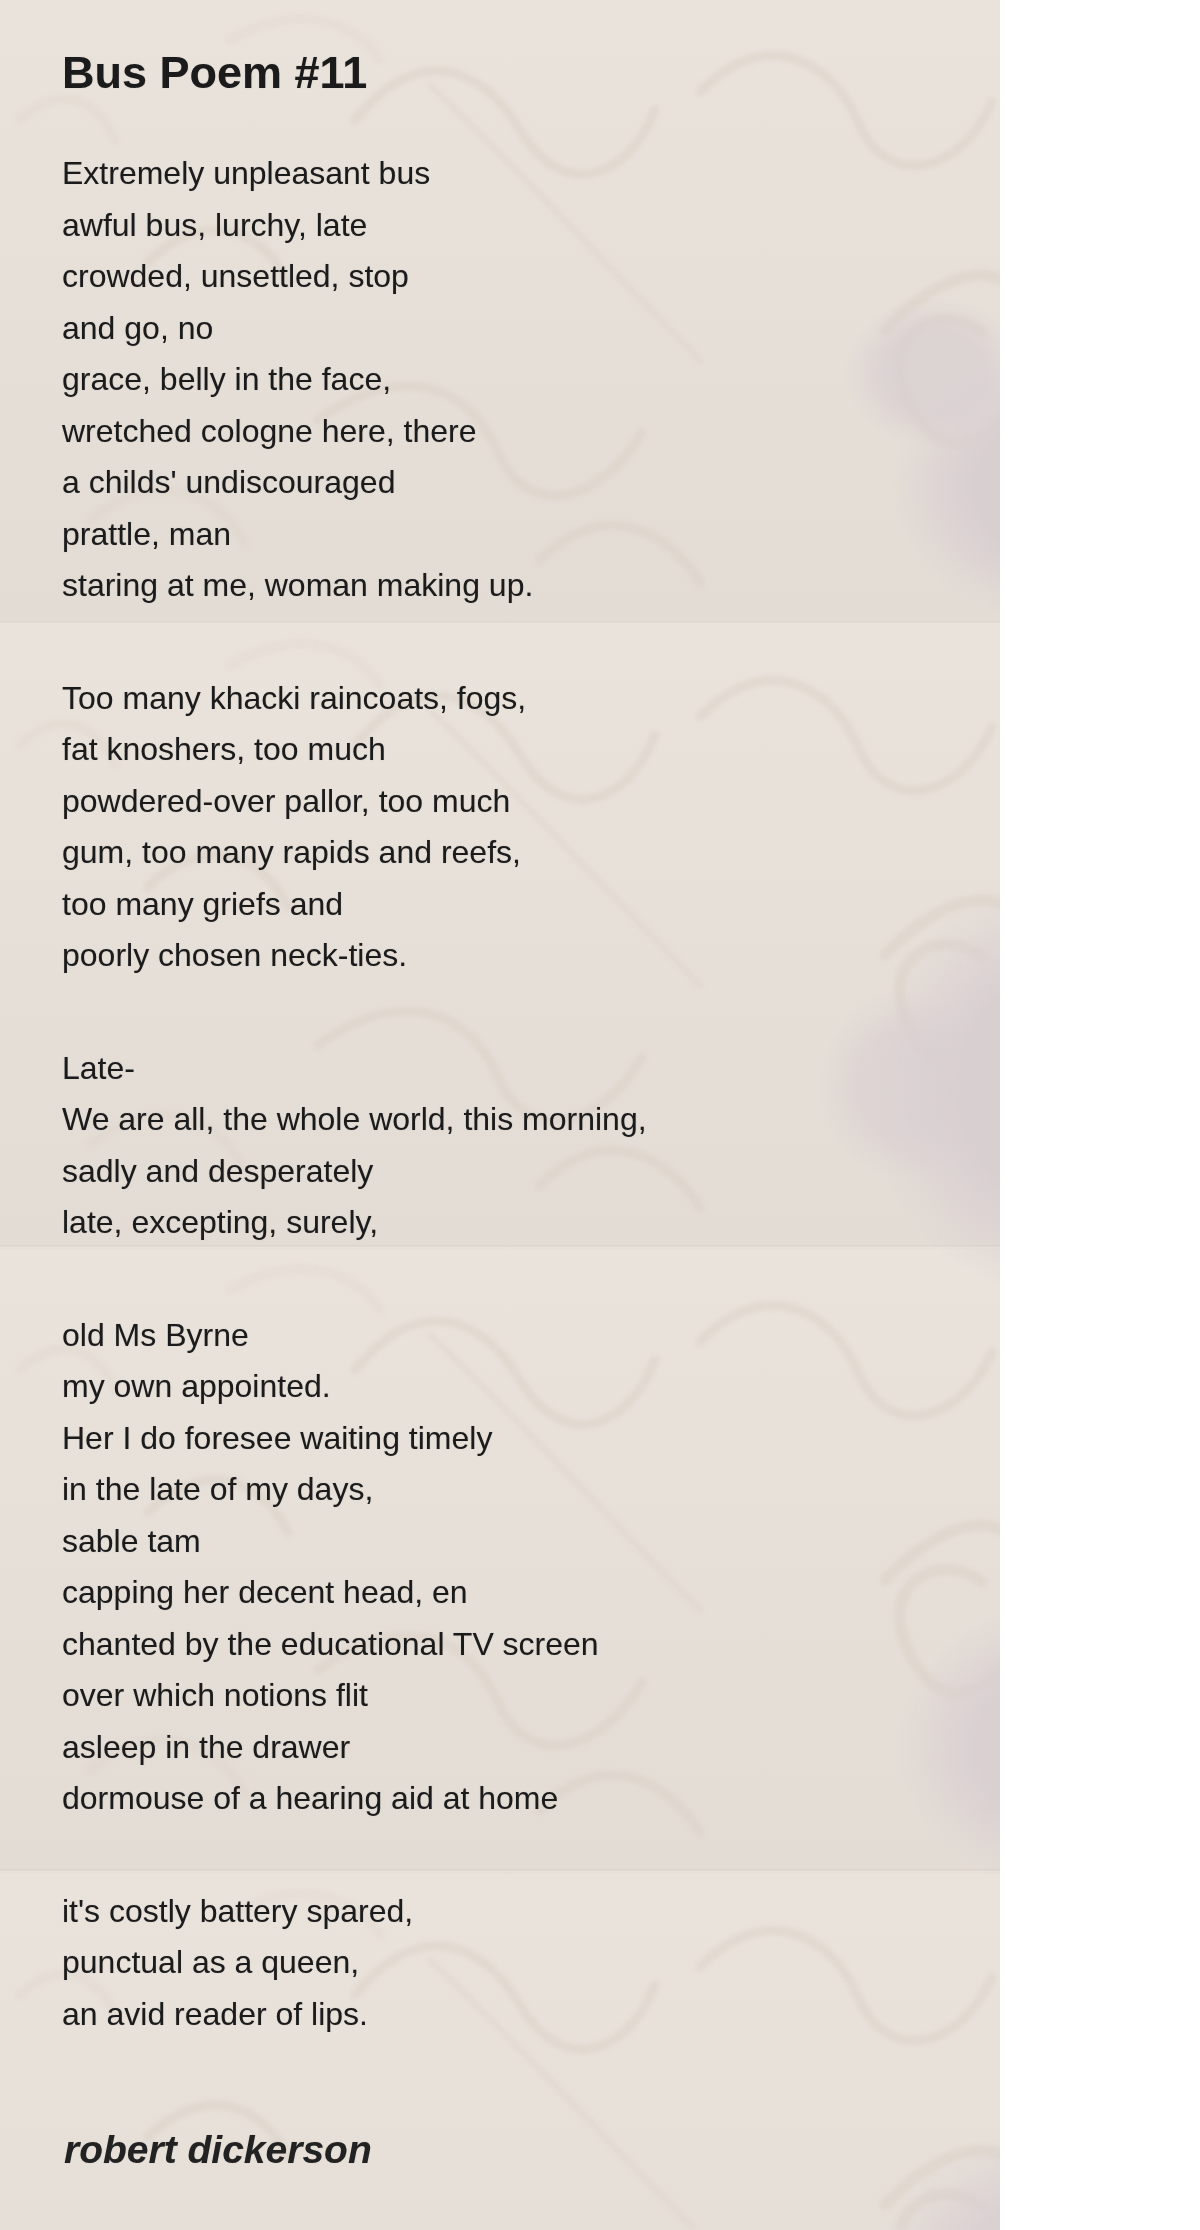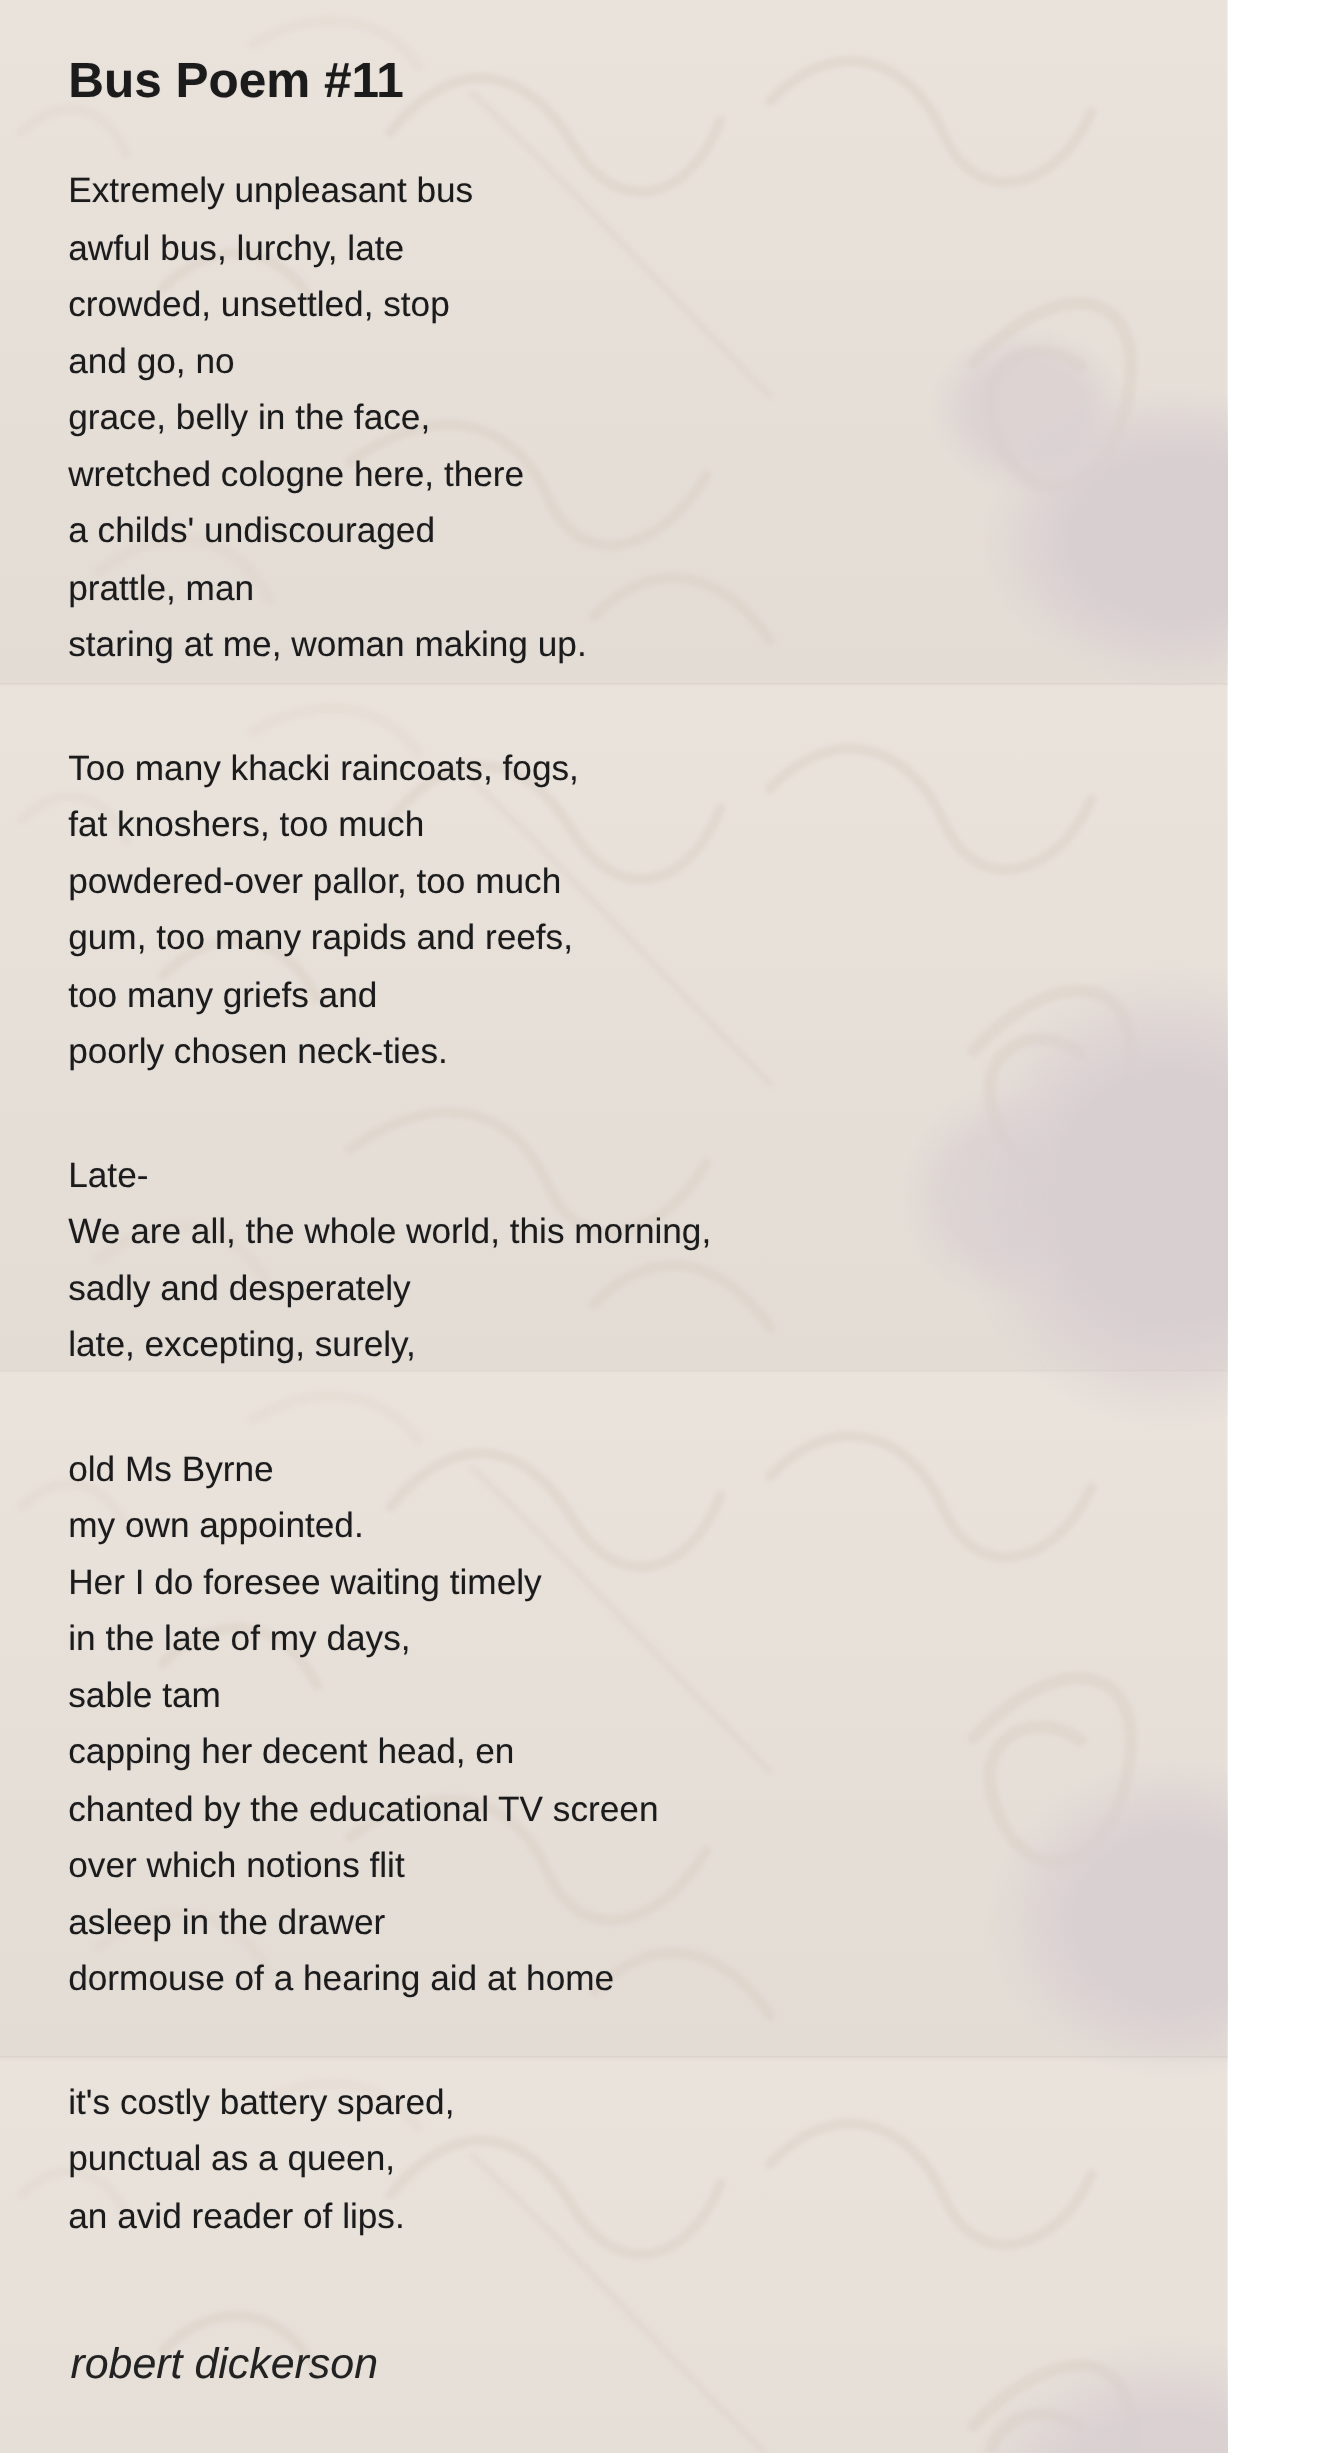--- a/index.html
+++ b/index.html
@@ -5,21 +5,21 @@
 <style>
   :root{
     --bg:#e7e0d9;
     --stain:#d8cfd1;
     --text:#1b1b1b;
     --script:#d9cfc2;
   }
   html,body{margin:0;padding:0;background:#fff;}
   .page{
     position:relative;
-    width:1116px;height:2230px;
+    width:1000px;height:2230px;
     overflow:hidden;
     background:repeating-linear-gradient(180deg,
       #eae3dc 0px, #e7e0d9 260px, #e3dcd5 620px, #eae3dc 625px);
     font-family:"Liberation Sans", sans-serif;
   }
   
   .scripts{
     position:absolute;left:0;top:0;width:1200px;height:2230px;
     filter:blur(2px);
     opacity:.9;
@@ -53,21 +53,21 @@
   .poem-body{position:absolute;left:62px;top:148px;right:30px;}
   .stanza{margin:0 0 61px 0;}
   .poem-line{
     margin:0;font-size:32px;line-height:51.5px;font-weight:400;
     color:var(--text);white-space:nowrap;
     text-shadow:0 0 1px rgba(40,40,60,.25);
   }
   .author{
     position:absolute;left:64px;top:2126px;margin:0;
     font-size:39px;line-height:48px;
-    font-style:italic;font-weight:400;color:#222;
+    font-style:italic;font-weight:700;color:#222;
     text-shadow:0 0 1px rgba(40,40,60,.2);
   }
 </style>
 </head>
 <body>
 
 <div class="page">
 
   <svg class="scripts" viewBox="0 0 1200 2230" xmlns="http://www.w3.org/2000/svg" aria-hidden="true">
     <defs>

